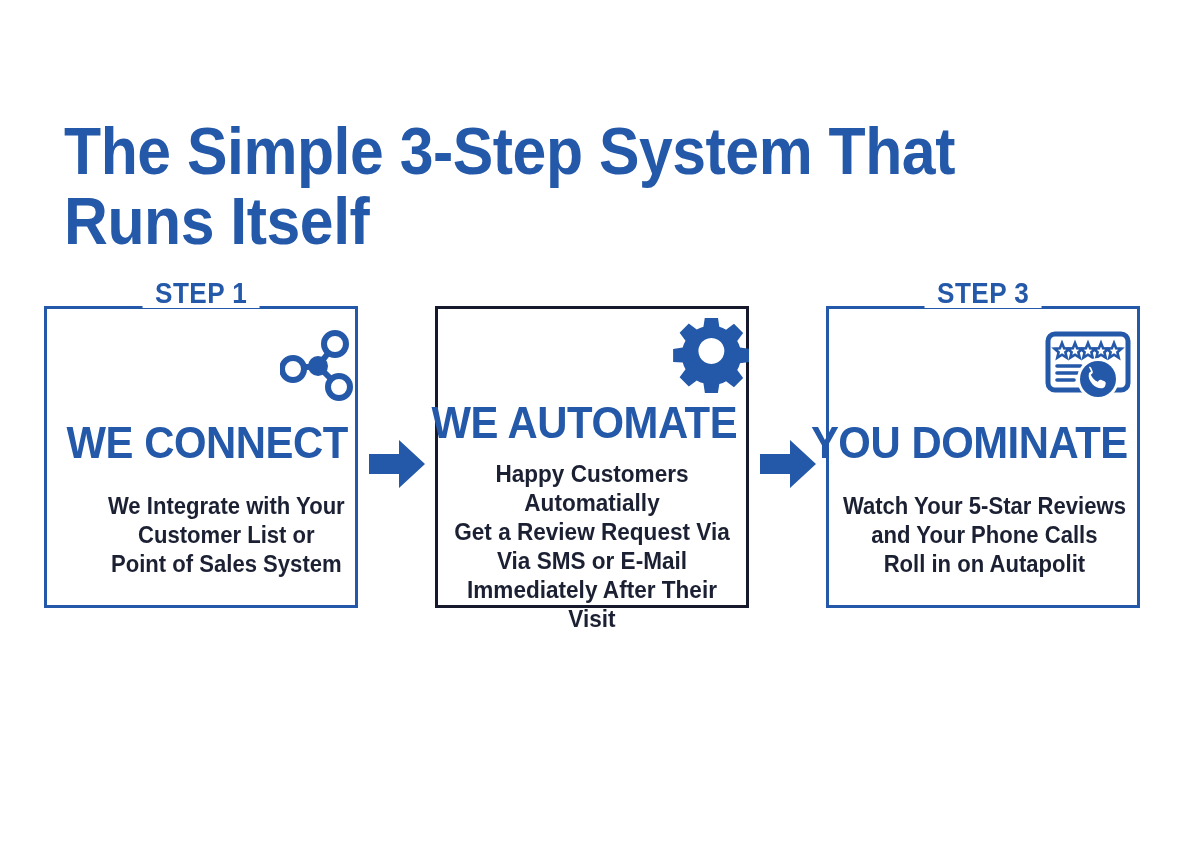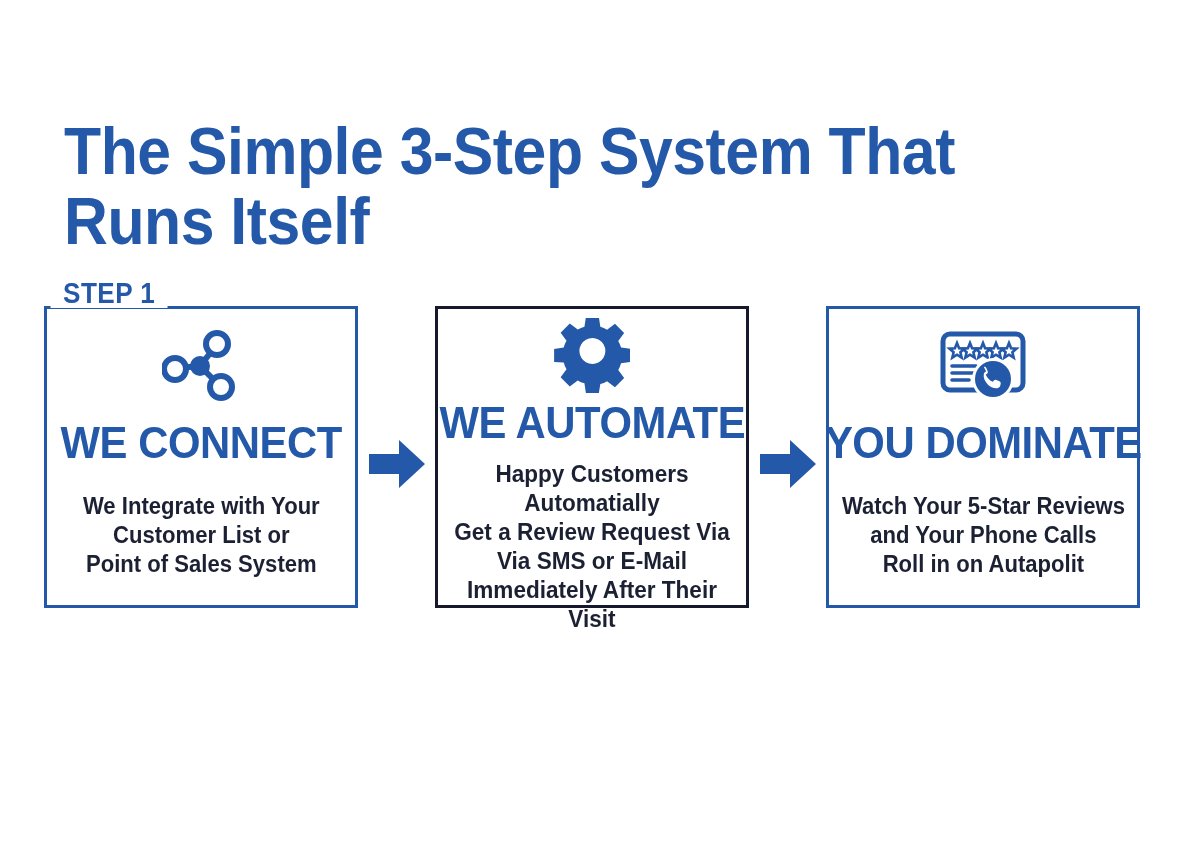--- a/index.html
+++ b/index.html
@@ -68,20 +68,21 @@
   }
 
   
   .step-label {
     position: absolute;
     left: 0;
     top: 0;
     width: 100%;
     height: 40px;
     display: flex;
+    justify-content: center;
     align-items: flex-start;
     z-index: 3;
     pointer-events: none;
   }
   .step-label-text {
     background: #ffffff;
     padding: 0 14px;
     color: #2458A8;
     font-family: "Liberation Sans Narrow", "Liberation Sans", sans-serif;
     font-weight: 700;
@@ -93,21 +94,21 @@
 
   
   .step-body {
     position: absolute;
     left: 0;
     top: 28px;
     right: 0;
     bottom: 0;
     display: flex;
     flex-direction: column;
-    align-items: center;
+    align-items: flex-end;
     z-index: 2;
     box-sizing: border-box;
   }
   .icon-slot {
     height: 96px;
     display: flex;
     align-items: center;
     justify-content: center;
     margin-top: 12px;
   }
@@ -229,20 +230,23 @@
 
   <div class="arrow-gap">
     <svg class="arrow" viewBox="0 0 56 52">
       <path d="M0 16 H30 V2 L56 26 L30 50 V36 H0 Z" fill="#2458A8"></path>
     </svg>
   </div>
 
   <div class="step-card step-3">
     <div class="step-frame"></div>
 
+    <div class="step-label">
+      <span class="step-label-text">STEP 3</span>
+    </div>
 
     <div class="step-body">
       <div class="icon-slot">
 
         <svg width="104" height="80" viewBox="0 0 104 80">
 
           <rect x="12" y="8" width="80" height="56" rx="7" ry="7" fill="#ffffff" stroke="#2458A8" stroke-width="5"></rect>
 
           <g fill="none" stroke="#2458A8" stroke-width="2.6">
             <polygon points="26,17 28.1,22.2 33.6,22.6 29.4,26.3 30.7,31.7 26,28.7 21.3,31.7 22.6,26.3 18.4,22.6 23.9,22.2"></polygon>

